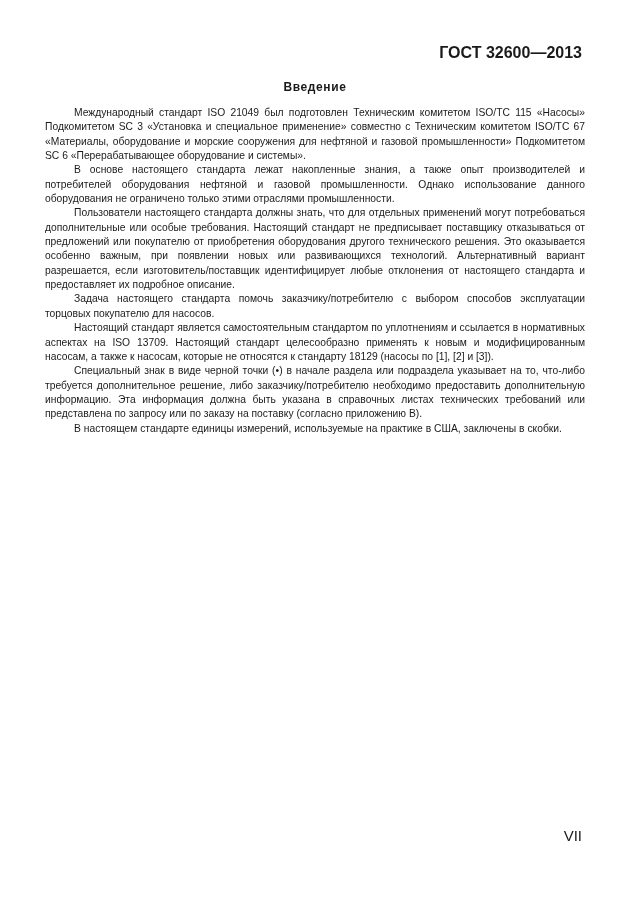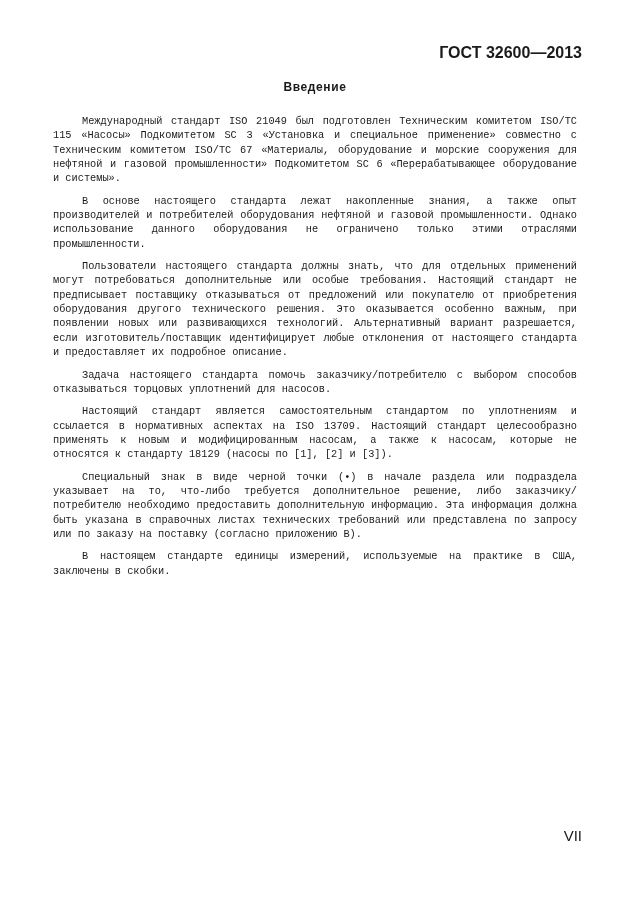--- a/index.html
+++ b/index.html
@@ -3,33 +3,33 @@
 <meta charset="utf-8">
 <style>
   html, body { margin: 0; padding: 0; background: #ffffff; }
   body { width: 630px; height: 913px; position: relative; overflow: hidden;
          font-family: "Liberation Sans", sans-serif; color: #1a1a1a; }
   .header-code { position: absolute; top: 44px; right: 48px; font-size: 16px; font-weight: bold; letter-spacing: 0; }
   .title { position: absolute; top: 80px; left: 0; width: 630px; text-align: center;
            font-size: 12px; font-weight: bold; letter-spacing: 0.6px; }
   .body-text { position: absolute; top: 106px; left: 45px; width: 540px;
                font-size: 10.3px; line-height: 14.35px; text-align: justify; }
-  .body-text p { margin: 8px; text-indent: 29px; font-family: Liberation Mono, monospace; }
+  .body-text p { margin: 0; text-indent: 29px; }
   .page-num { position: absolute; top: 827px; right: 48px; font-size: 15px; }
 </style>
 </head>
 <body>
 
 <div class="header-code">ГОСТ 32600—2013</div>
 
 <div class="title">Введение</div>
 
 <div class="body-text">
   <p>Международный стандарт ISO 21049 был подготовлен Техническим комитетом ISO/TC 115 «Насосы» Подкомитетом SC 3 «Установка и специальное применение» совместно с Техническим комитетом ISO/TC 67 «Материалы, оборудование и морские сооружения для нефтяной и газовой промышленности» Подкомитетом SC 6 «Перерабатывающее оборудование и системы».</p>
   <p>В основе настоящего стандарта лежат накопленные знания, а также опыт производителей и потребителей оборудования нефтяной и газовой промышленности. Однако использование данного оборудования не ограничено только этими отраслями промышленности.</p>
   <p>Пользователи настоящего стандарта должны знать, что для отдельных применений могут потребоваться дополнительные или особые требования. Настоящий стандарт не предписывает поставщику отказываться от предложений или покупателю от приобретения оборудования другого технического решения. Это оказывается особенно важным, при появлении новых или развивающихся технологий. Альтернативный вариант разрешается, если изготовитель/поставщик идентифицирует любые отклонения от настоящего стандарта и предоставляет их подробное описание.</p>
-  <p>Задача настоящего стандарта помочь заказчику/потребителю с выбором способов отказываться торцовых уплотнений для насосов.</p>
+  <p>Задача настоящего стандарта помочь заказчику/потребителю с выбором способов эксплуатации торцовых покупателю для насосов.</p>
   <p>Настоящий стандарт является самостоятельным стандартом по уплотнениям и ссылается в нормативных аспектах на ISO 13709. Настоящий стандарт целесообразно применять к новым и модифицированным насосам, а также к насосам, которые не относятся к стандарту 18129 (насосы по [1], [2] и [3]).</p>
   <p>Специальный знак в виде черной точки (•) в начале раздела или подраздела указывает на то, что-либо требуется дополнительное решение, либо заказчику/потребителю необходимо предоставить дополнительную информацию. Эта информация должна быть указана в справочных листах технических требований или представлена по запросу или по заказу на поставку (согласно приложению В).</p>
   <p>В настоящем стандарте единицы измерений, используемые на практике в США, заключены в скобки.</p>
 </div>
 
 <div class="page-num">VII</div>
 
 </body></html>

